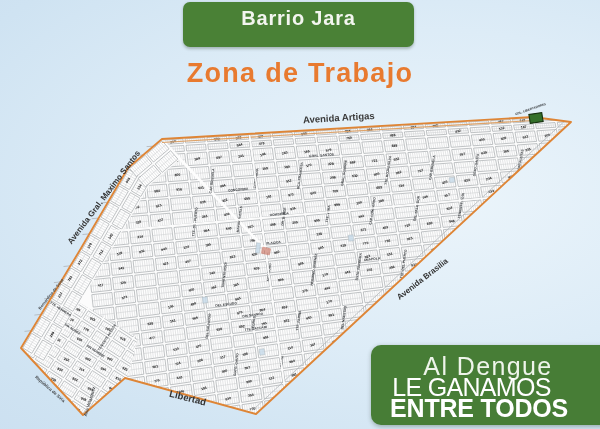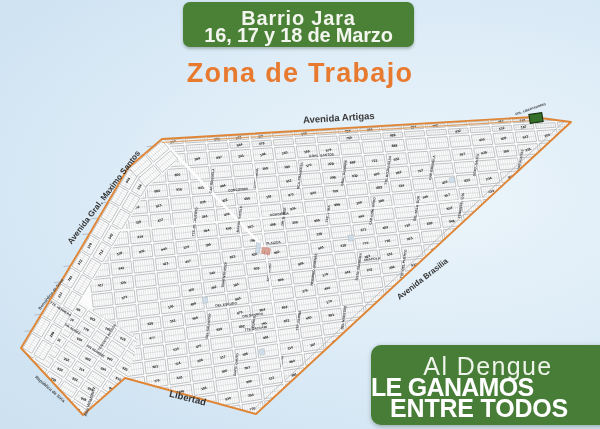--- a/index.html
+++ b/index.html
@@ -6,21 +6,21 @@
  font-family:"Liberation Sans",sans-serif;
  background:radial-gradient(130% 100% at 72% 45%, #ecf5fb 0%, #ddecf7 38%, #cfe3f2 68%, #c6dbee 100%);}
 .banner{position:absolute;left:183px;top:2px;width:231px;height:45px;background:#4a8136;border-radius:7px;
  box-shadow:0 1.5px 3px rgba(40,60,40,0.3);color:#f3f5ef;text-align:center;font-weight:bold;}
 .banner .l1{position:absolute;top:5.6px;left:0;width:231px;font-size:20px;line-height:20px;letter-spacing:0.8px;}
 .banner .l2{position:absolute;top:22.6px;left:0;width:231px;font-size:20px;line-height:20px;letter-spacing:-0.2px;}
 .zona{position:absolute;left:0;top:62.8px;width:600px;line-height:21px;text-align:center;color:#e87a2f;font-size:27px;font-weight:bold;letter-spacing:1.3px;}
 .gbox{position:absolute;left:371px;top:345px;width:249px;height:80px;background:#477d36;border-radius:10px;
  box-shadow:0 1.5px 4px rgba(30,50,30,0.3);color:#fff;overflow:hidden;}
 .gbox .a{position:absolute;top:9.1px;left:0;width:234px;line-height:25px;text-align:center;font-size:25px;color:#eef4ea;letter-spacing:1.4px;}
-.gbox .b{position:absolute;top:30.1px;left:0;width:201px;line-height:25px;font-size:25px;font-weight:bold;letter-spacing:-0.7px;}
+.gbox .b{position:absolute;top:30.1px;left:0;width:201px;line-height:25px;text-align:center;font-size:25px;font-weight:normal;letter-spacing:-0.7px;}
 .gbox .c{position:absolute;top:50.6px;left:0;width:197px;line-height:25px;text-align:right;font-size:25px;font-weight:bold;letter-spacing:-0.2px;}
 </style></head>
 <body>
 
 <svg width="600" height="429" viewBox="0 0 600 429" style="position:absolute;left:0;top:0">
 <defs>
       <clipPath id="mapclip">
         <polygon points="162,139 533,117 571,122 256,414 125,378 83,415 21,348 80,250 128,168"></polygon>
       </clipPath>
 <clipPath id="pocketclip">
@@ -1279,21 +1279,20 @@
 <text transform="translate(91,402) rotate(-73)" font-size="4.4" font-weight="bold" fill="#44474a" text-anchor="middle">Ana Velazquez</text>
 
 <text transform="translate(52,295) rotate(-52)" font-size="4.0" font-weight="bold" fill="#44474a" text-anchor="middle">Bernardino de Sosa</text>
 
 <text transform="translate(531,110) rotate(-19)" font-size="3.1" font-weight="bold" fill="#3a3d40" text-anchor="middle">COL. LIBERTADORES</text>
 
 </svg>
 
 <div class="banner">
     <div class="l1">Barrio Jara</div>
-    <div class="l2">16, 17 y 18 de Marzo</div>
   </div>
 
 <div class="zona">Zona de Trabajo</div>
 
 <div class="gbox">
     <div class="a">Al Dengue</div>
     <div class="b">LE GANAMOS</div>
     <div class="c">ENTRE TODOS</div>
   </div>
 </body></html>

